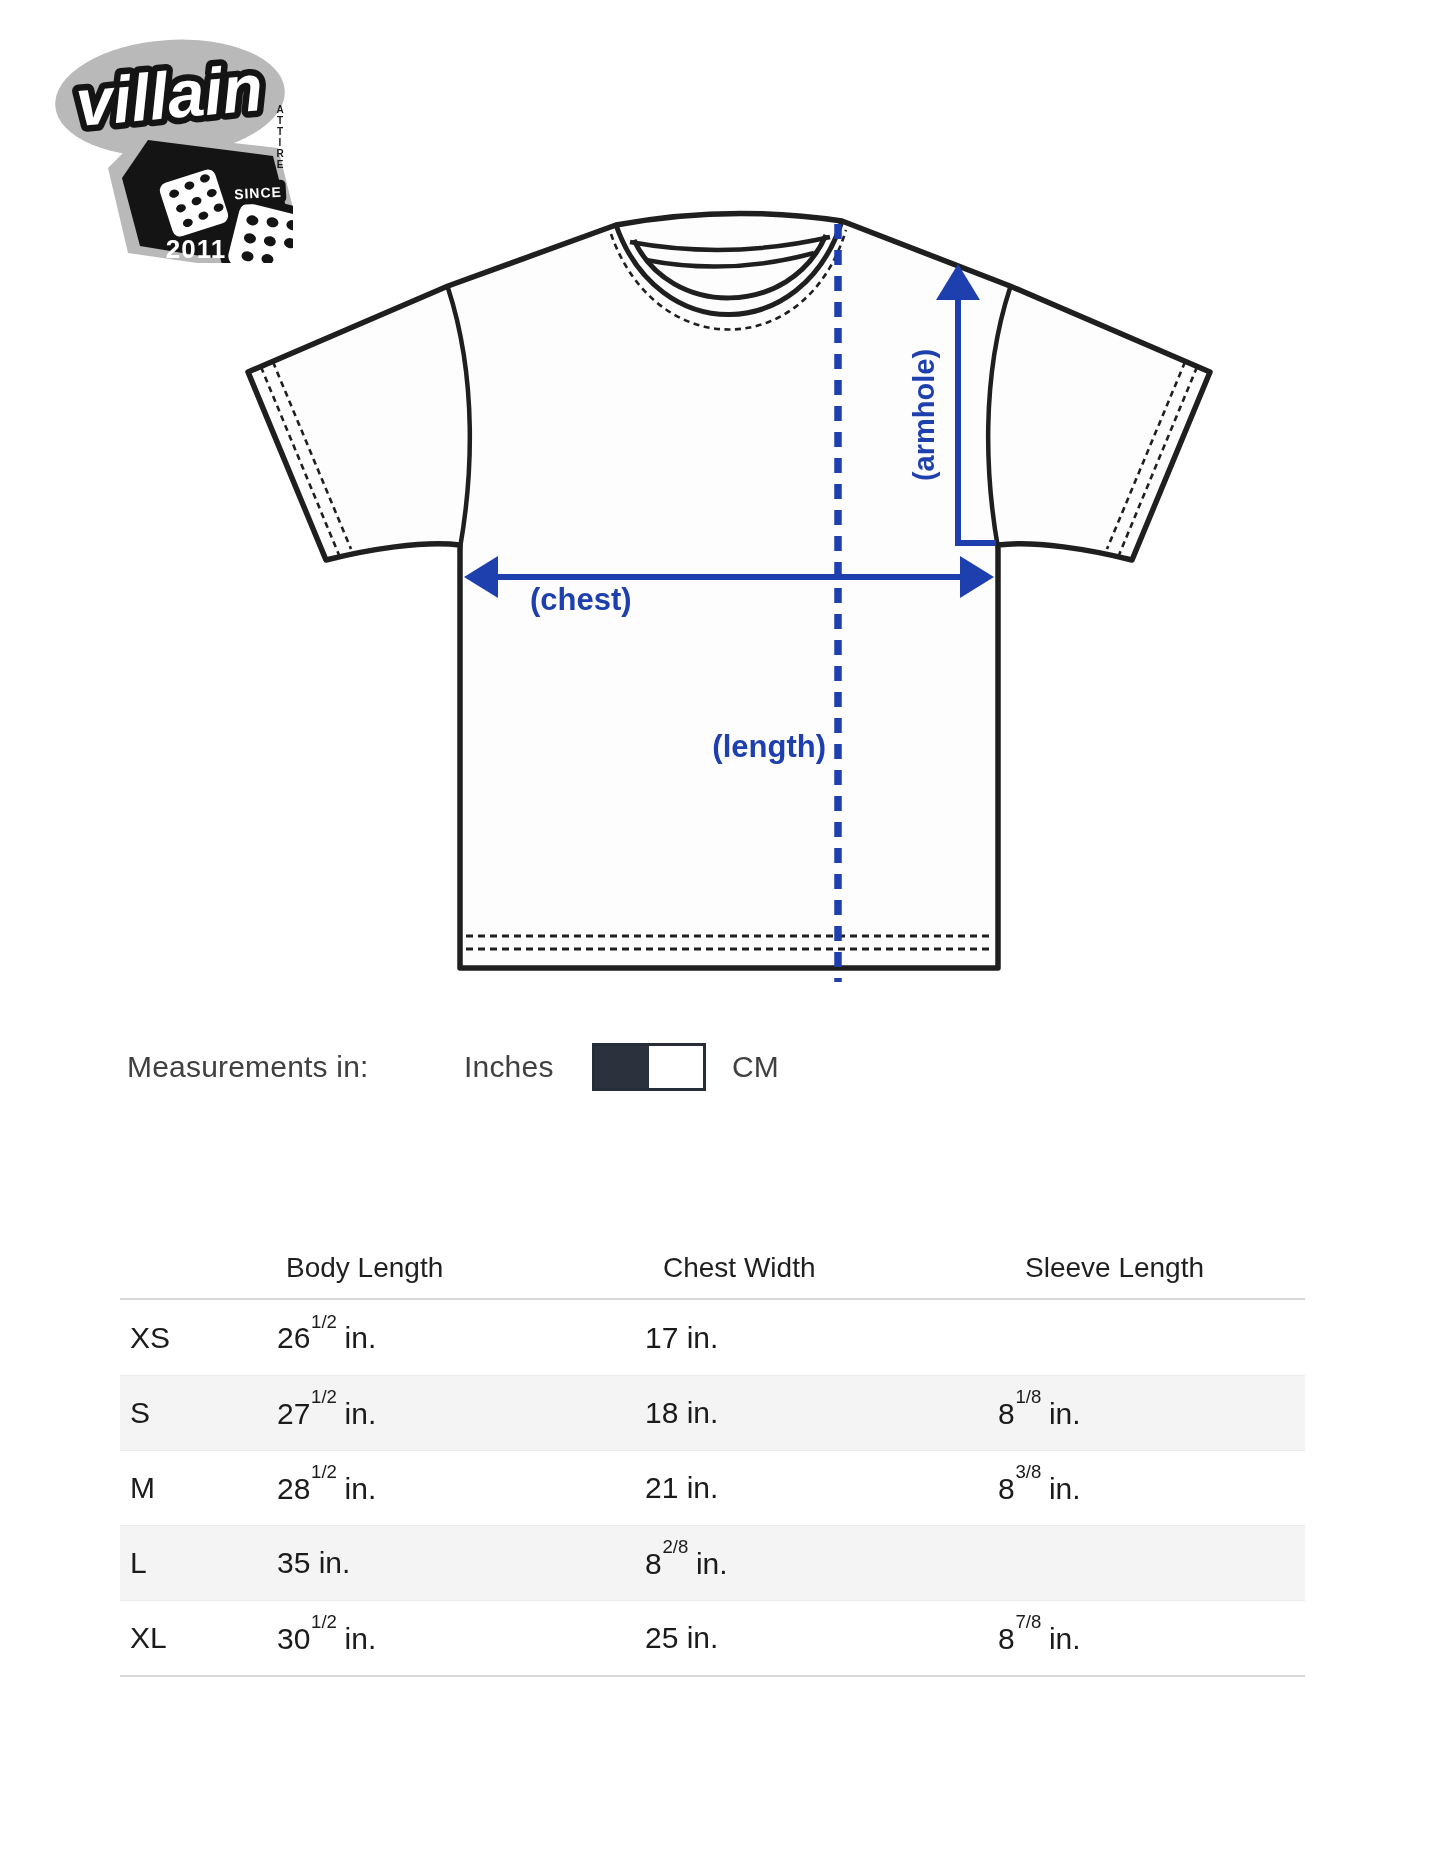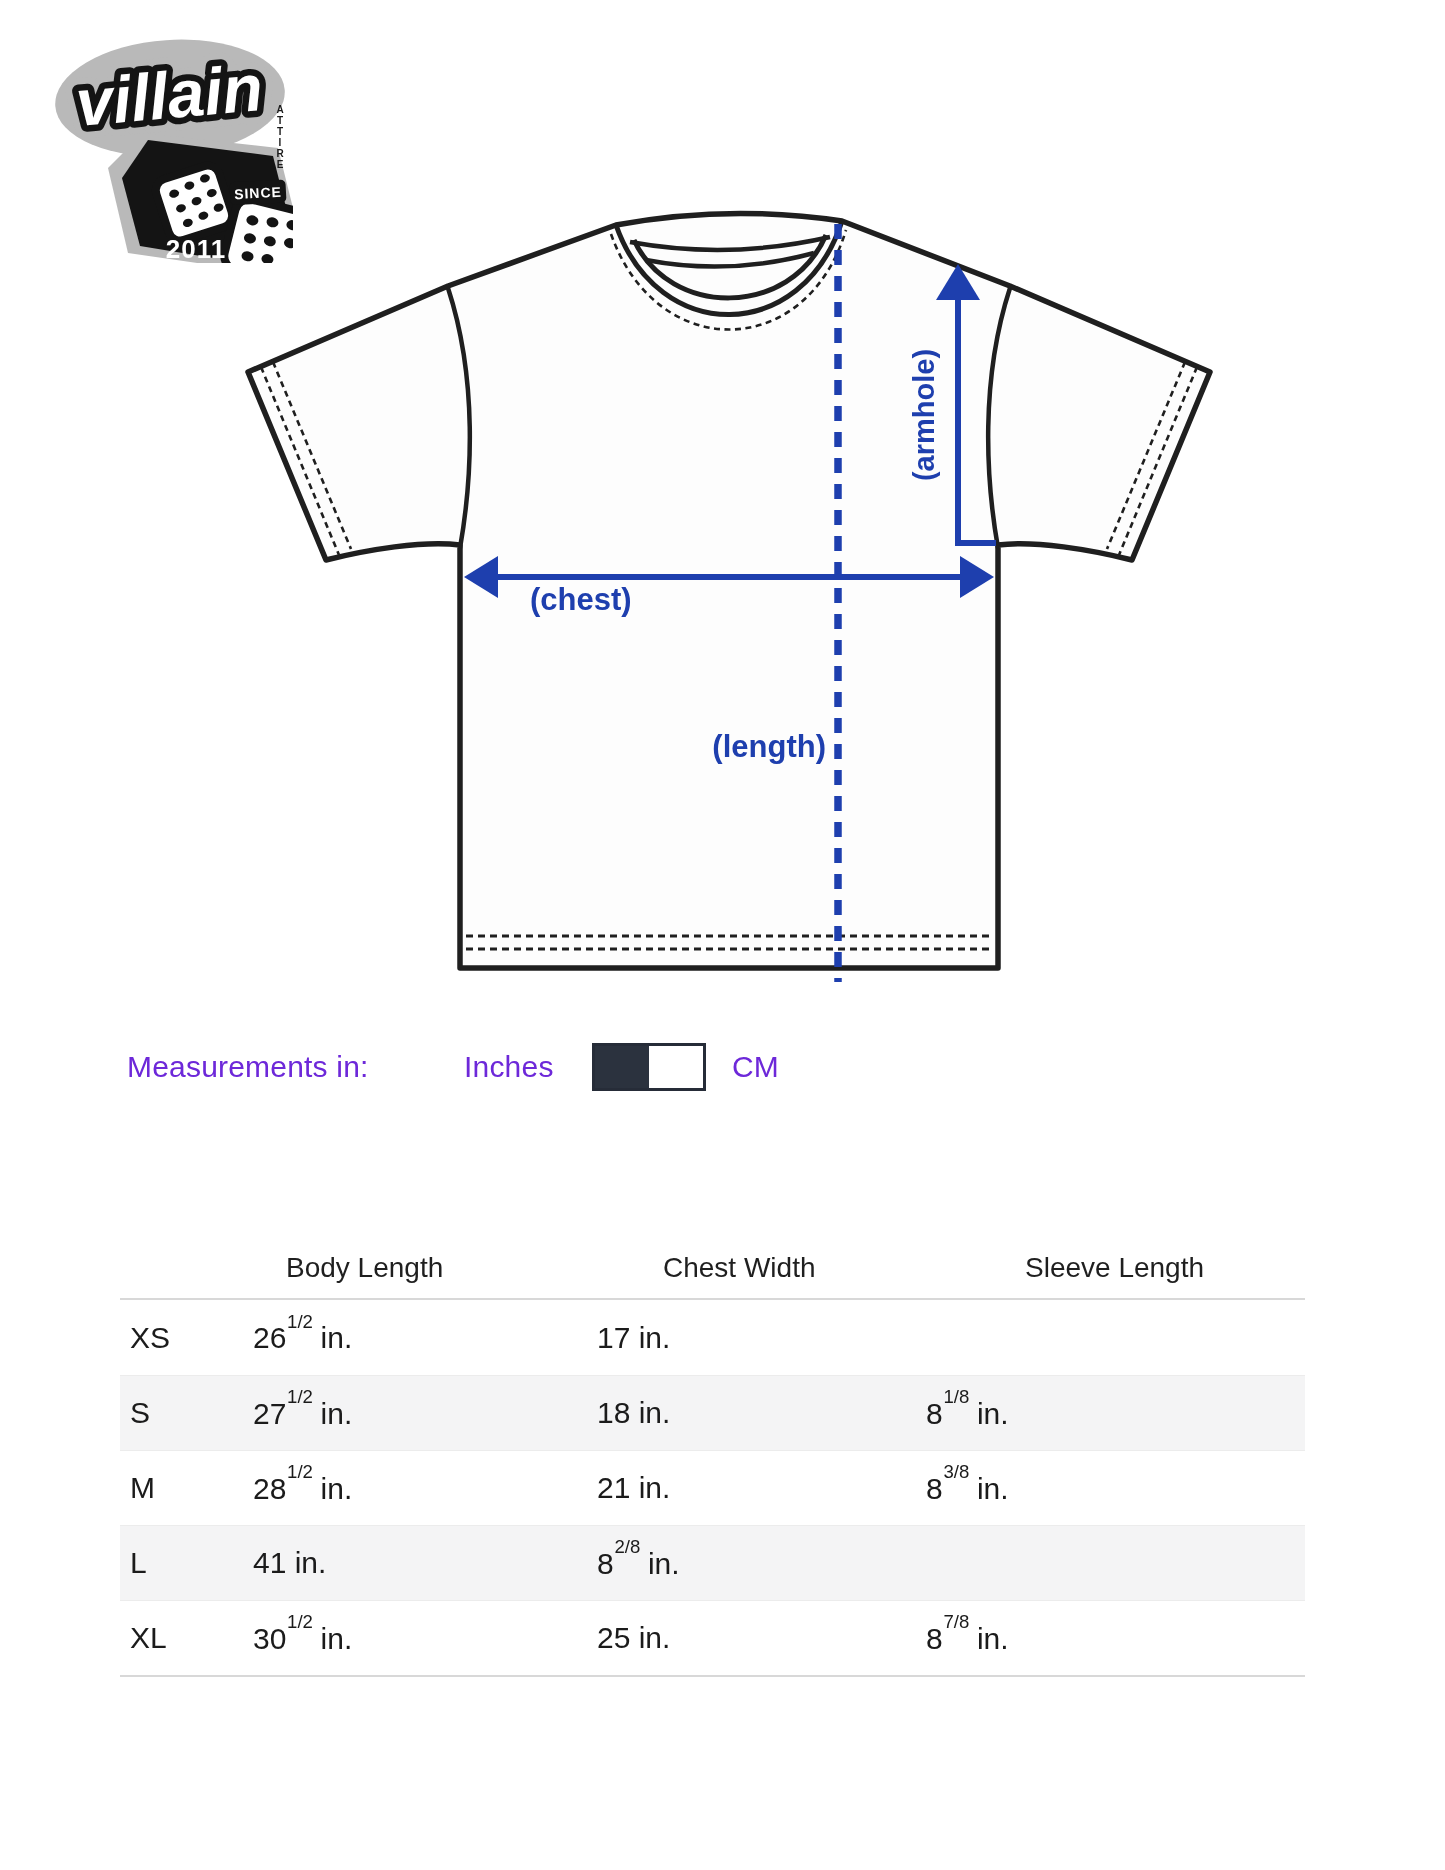--- a/index.html
+++ b/index.html
@@ -11,21 +11,21 @@
   }
 
   
   .logo { position:absolute; left:48px; top:18px; width:245px; height:245px; }
 
   
   .diagram { position:absolute; left:180px; top:140px; width:1100px; height:860px; }
 
   
   .unit-row { position:absolute; left:127px; top:1042px; width:700px; height:50px; }
-  .unit-row .lbl { position:absolute; top:8px; font-size:30px; color:#6d28d9; letter-spacing:0.2px; }
+  .unit-row .lbl { position:absolute; top:8px; font-size:30px; color:#404040; letter-spacing:0.2px; }
   .unit-prefix { left:0; }
   .unit-inches { left:337px; }
   .unit-cm     { left:605px; }
   .unit-toggle {
     position:absolute; left:465px; top:1px; width:114px; height:48px;
     border:3px solid #262c38; background:#ffffff; cursor:pointer;
   }
   .unit-toggle .knob { position:absolute; left:0; top:0; width:50%; height:100%; background:#2b323e; }
 
   
@@ -34,20 +34,21 @@
     display:grid; grid-template-columns:133px 344px 329px 379px;
     height:62px; align-items:center;
     border-bottom:2px solid #d8d8d8;
     font-size:28px; font-weight:500; color:#1f1f1f;gap:33px;
   }
   .tbody .trow {
     display:grid; grid-template-columns:133px 344px 329px 379px;
     height:75px; align-items:center;
     font-size:30px; color:#1b1b1b;
     border-top:1px solid #ececec;
+    gap:24px;
   }
   .tbody .trow:first-child { border-top:none; }
   .tbody { border-bottom:2px solid #d8d8d8; }
   .trow.stripe { background:#f4f4f5; }
   .tcell:first-child, .thead .hcell-size { padding-left:10px; }
   .tcell sup { font-size:0.62em; position:relative; top:-0.5em; left:0.04em; }
 
   
   svg text { font-family:"Liberation Sans", sans-serif; }
 </style>
@@ -198,21 +199,21 @@
         <div class="tcell">8<sup>1/8</sup> in.</div>
       </div>
       <div class="trow">
         <div class="tcell">M</div>
         <div class="tcell">28<sup>1/2</sup> in.</div>
         <div class="tcell">21 in.</div>
         <div class="tcell">8<sup>3/8</sup> in.</div>
       </div>
       <div class="trow stripe">
         <div class="tcell">L</div>
-        <div class="tcell">41 in.</div>
+        <div class="tcell">35 in.</div>
         <div class="tcell">8<sup>2/8</sup> in.</div>
       </div>
       <div class="trow">
         <div class="tcell">XL</div>
         <div class="tcell">30<sup>1/2</sup> in.</div>
         <div class="tcell">25 in.</div>
         <div class="tcell">8<sup>7/8</sup> in.</div>
       </div>
     </div>
 </div>

